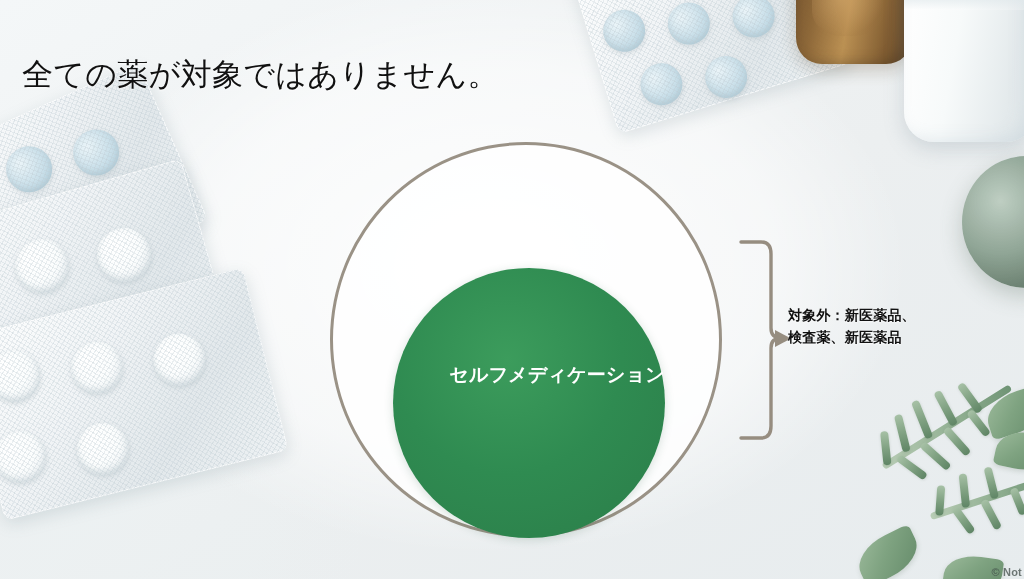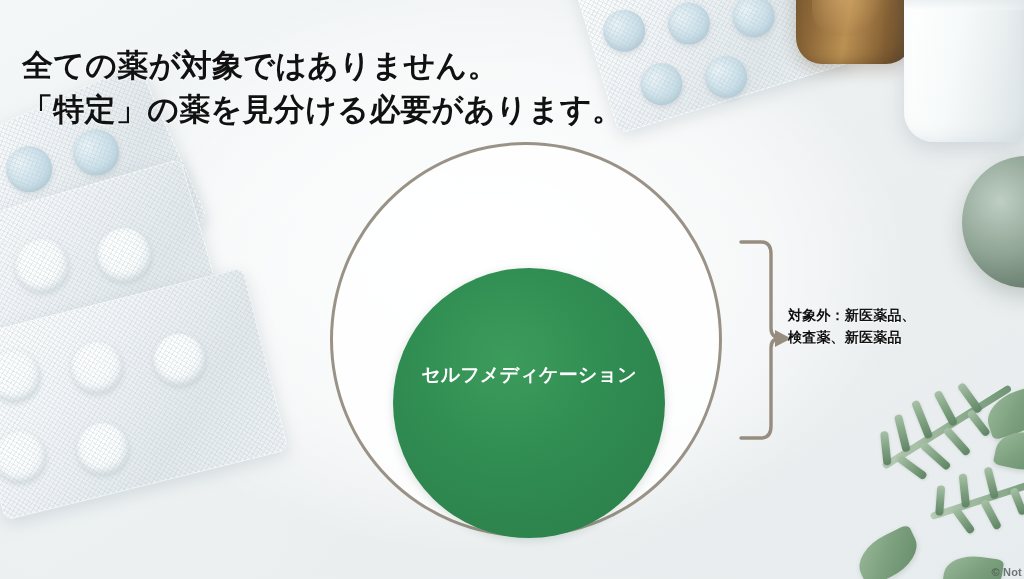--- a/index.html
+++ b/index.html
@@ -173,24 +173,24 @@
     letter-spacing: 0.2px;
     white-space: nowrap;
     font-weight: 700;
     font-family: "Liberation Sans", sans-serif;
   }
 
   
   #headline {
     position: absolute;
     left: 22px;
-    top: 23px;
+    top: 32px;
     width: 720px;
     color: #111111;
-    font-weight: 700;
+    font-weight: 400;
     font-size: 31px;
     line-height: 1.42;
     letter-spacing: 0.3px;
     text-shadow: 0 1px 2px rgba(255,255,255,0.85);
   }
   #headline .hl-line {
     display: block;
     white-space: nowrap;
   }
 
@@ -240,21 +240,21 @@
     border-radius: 50%;
     background: radial-gradient(circle at 42% 34%, #3c9c5c 0%, #2f8b51 48%, #2b7d49 100%);
     box-shadow: 0 2px 10px rgba(40,90,60,0.18);
   }
 
   #inner-circle-label {
     position: absolute;
     left: 393px;
     top: 362px;
     width: 272px;
-    text-align: center;
+    text-align: right;
     color: #ffffff;
     font-weight: 600;
     font-size: 19px;
     line-height: 1.42;
     letter-spacing: 0.2px;
   }
   #inner-circle-label .ic-line {
     display: block;
     white-space: nowrap;
   }
@@ -355,21 +355,20 @@
     <span class="leaf" style="left:986px; top:392px; width:62px; height:40px; transform:rotate(-18deg);"></span>
     <span class="leaf" style="left:996px; top:432px; width:56px; height:38px; transform:rotate(12deg);"></span>
     <span class="leaf" style="left:856px; top:536px; width:64px; height:40px; transform:rotate(-26deg);"></span>
     <span class="leaf" style="left:944px; top:556px; width:58px; height:36px; transform:rotate(8deg);"></span>
 
     <div id="watermark">© Not</div>
   </div>
 
   <h1 id="headline">
     <span class="hl-line">全ての薬が対象ではありません。</span>
-    <span class="hl-line">「特定」の薬を見分ける必要があります。</span>
   </h1>
 
   <div id="outer-circle"></div>
 
 
   <div id="inner-circle"></div>
 
   <div id="inner-circle-label">
     <span class="ic-line">セルフメディケーション</span>
   </div>

